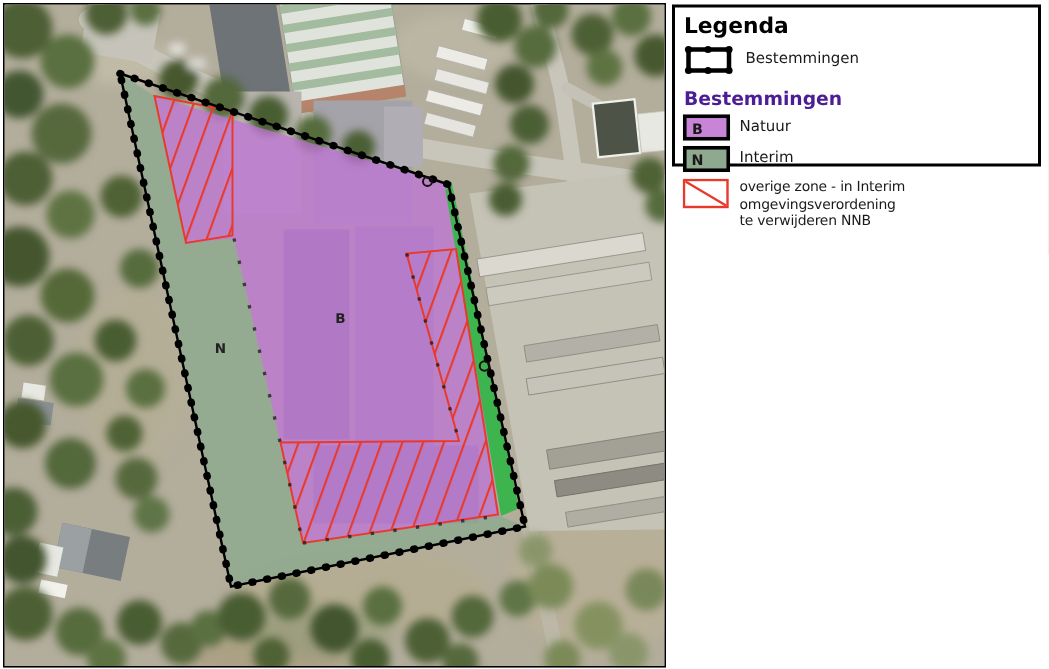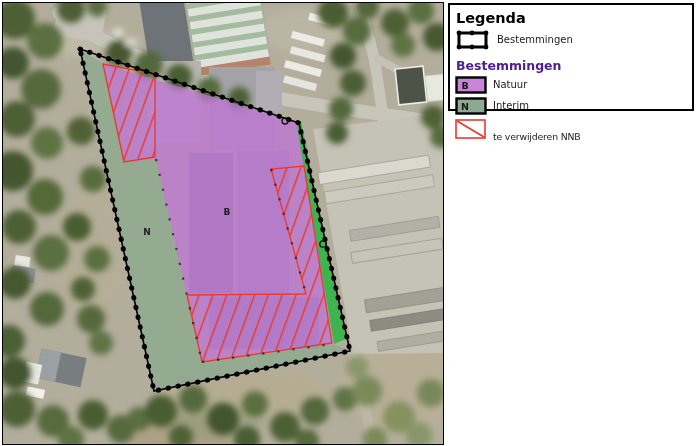--- a/index.html
+++ b/index.html
@@ -248,18 +248,18 @@
       </svg>
       <span class="legend-label">Interim</span>
     </div>
 
     <div class="legend-row" style="align-items:flex-start;margin-top:4px;">
       <svg class="sw" width="32" height="21">
         <rect x="1" y="1" width="29" height="18" fill="#ffffff" stroke-width="1.6" stroke="#e8392c"></rect>
         <line x1="2" y1="2" x2="29" y2="18" stroke-width="1.6" stroke="#e8392c"></line>
       </svg>
       <span class="legend-label small">
-        <br>
+        <span>overige zone - in Interim omgevingsverordening</span><br>
         <span>te verwijderen NNB</span>
       </span>
     </div>
   </div>
 </div>
 
 </body></html>

